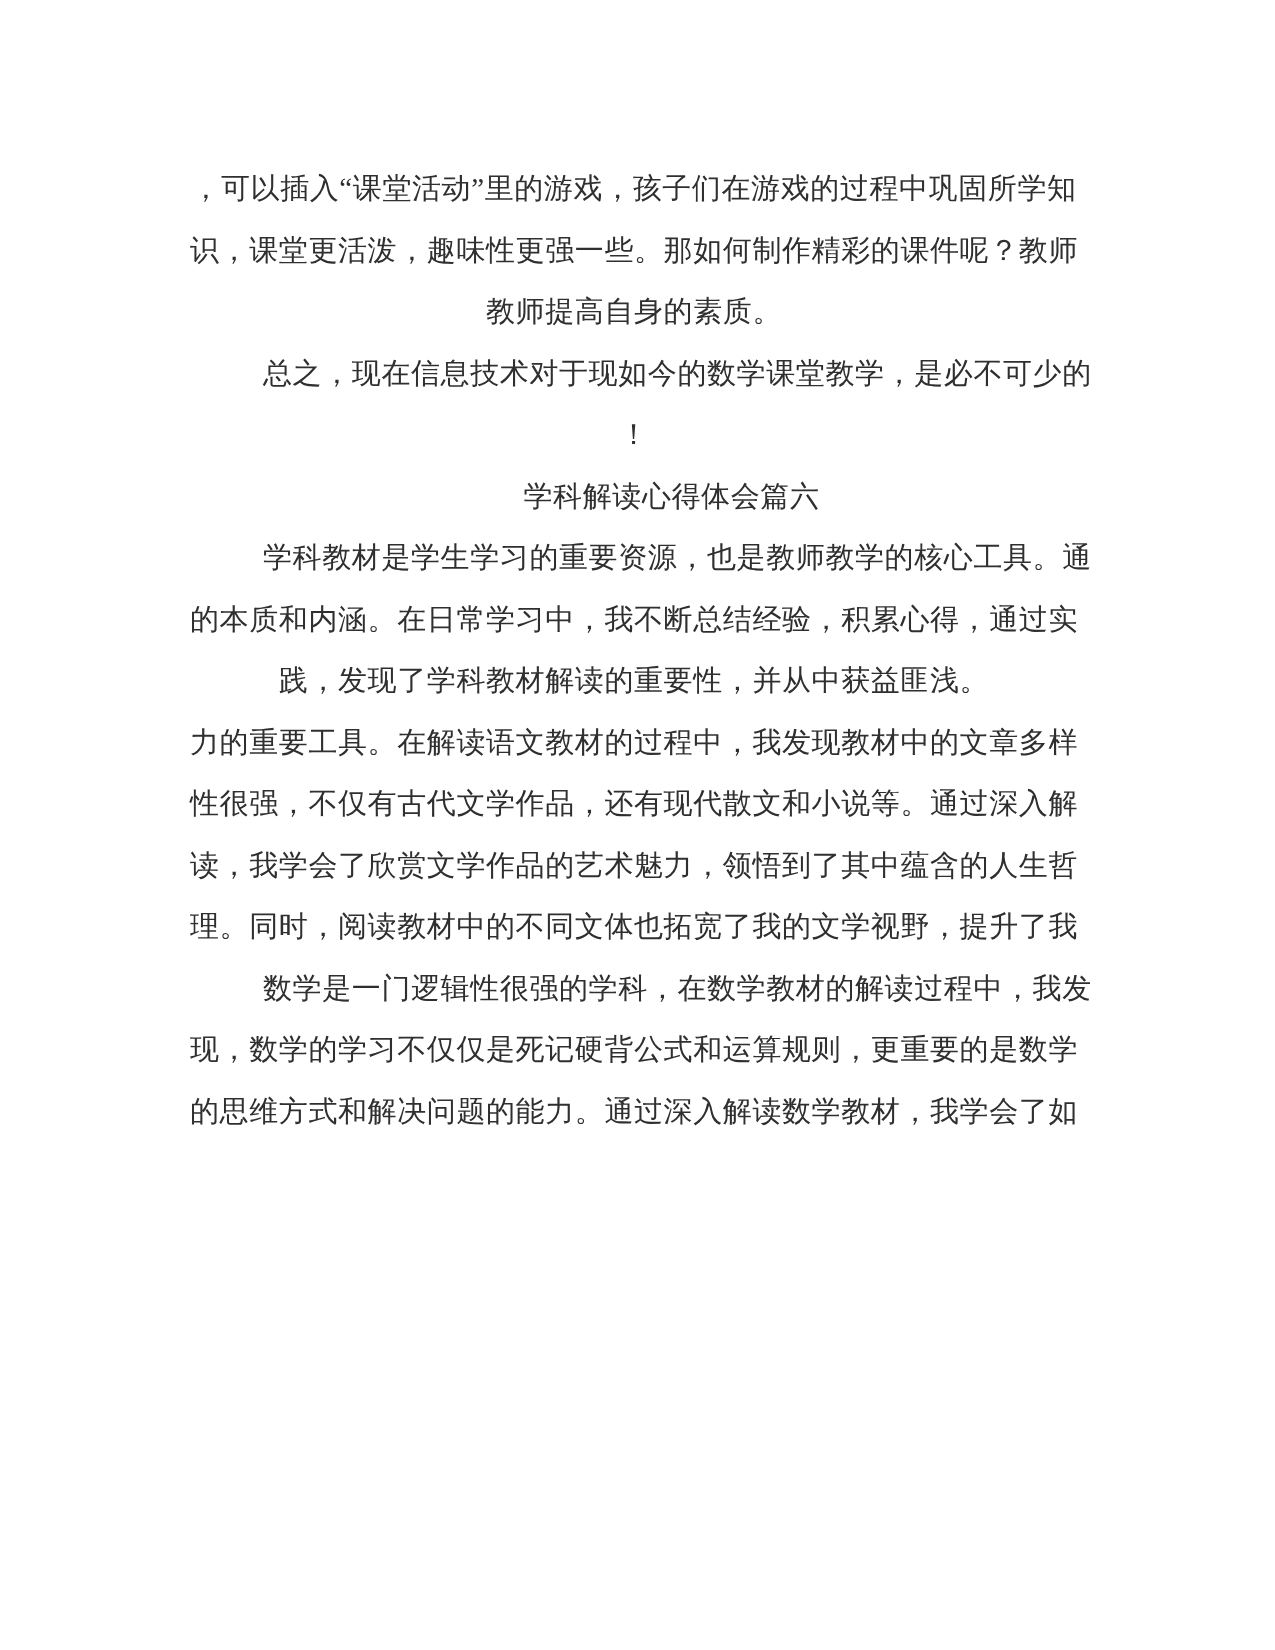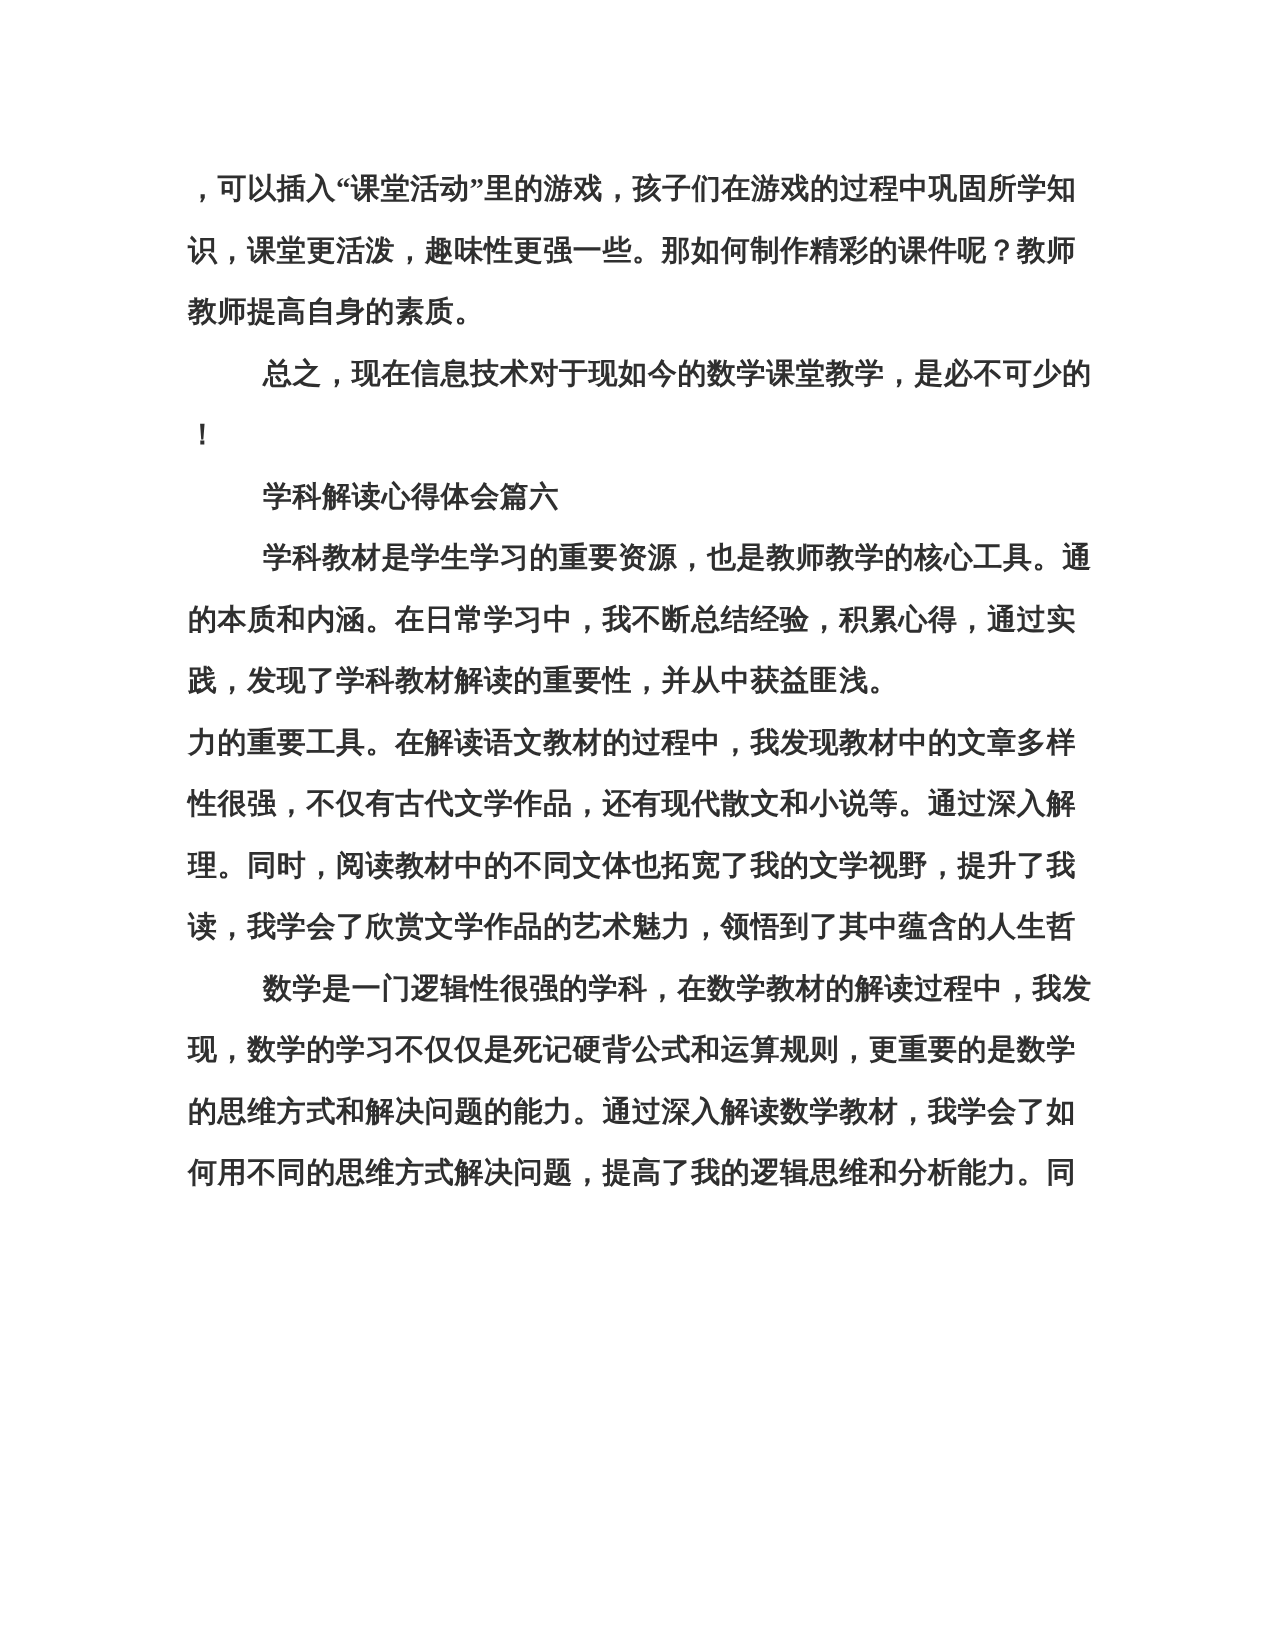--- a/index.html
+++ b/index.html
@@ -21,21 +21,22 @@
   }
   .doc-text {
     position: absolute;
     left: 188px;
     top: 158px;
     width: 892px;
     font-size: 29px;
     line-height: 61.5px;
     letter-spacing: 0.6px;
     color: #2f2f2f;
-    font-weight: 700;
+    font-weight: 400;
+    text-align: center;
   }
   .line {
     white-space: nowrap;
     height: 61.5px;
   }
   .line.indent {
     text-indent: 75px;
   }
 </style>
 </head>
@@ -47,20 +48,19 @@
     <div class="line">识，课堂更活泼，趣味性更强一些。那如何制作精彩的课件呢？教师</div>
     <div class="line">教师提高自身的素质。</div>
     <div class="line indent">总之，现在信息技术对于现如今的数学课堂教学，是必不可少的</div>
     <div class="line">！</div>
     <div class="line indent">学科解读心得体会篇六</div>
     <div class="line indent">学科教材是学生学习的重要资源，也是教师教学的核心工具。通</div>
     <div class="line">的本质和内涵。在日常学习中，我不断总结经验，积累心得，通过实</div>
     <div class="line">践，发现了学科教材解读的重要性，并从中获益匪浅。</div>
     <div class="line">力的重要工具。在解读语文教材的过程中，我发现教材中的文章多样</div>
     <div class="line">性很强，不仅有古代文学作品，还有现代散文和小说等。通过深入解</div>
+    <div class="line">读，我学会了欣赏文学作品的艺术魅力，领悟到了其中蕴含的人生哲</div>
     <div class="line">理。同时，阅读教材中的不同文体也拓宽了我的文学视野，提升了我</div>
-    <div class="line">读，我学会了欣赏文学作品的艺术魅力，领悟到了其中蕴含的人生哲</div>
     <div class="line indent">数学是一门逻辑性很强的学科，在数学教材的解读过程中，我发</div>
     <div class="line">现，数学的学习不仅仅是死记硬背公式和运算规则，更重要的是数学</div>
     <div class="line">的思维方式和解决问题的能力。通过深入解读数学教材，我学会了如</div>
-    <div class="line">何用不同的思维方式解决问题，提高了我的逻辑思维和分析能力。同</div>
   </div>
 </div>
 
 </body></html>

